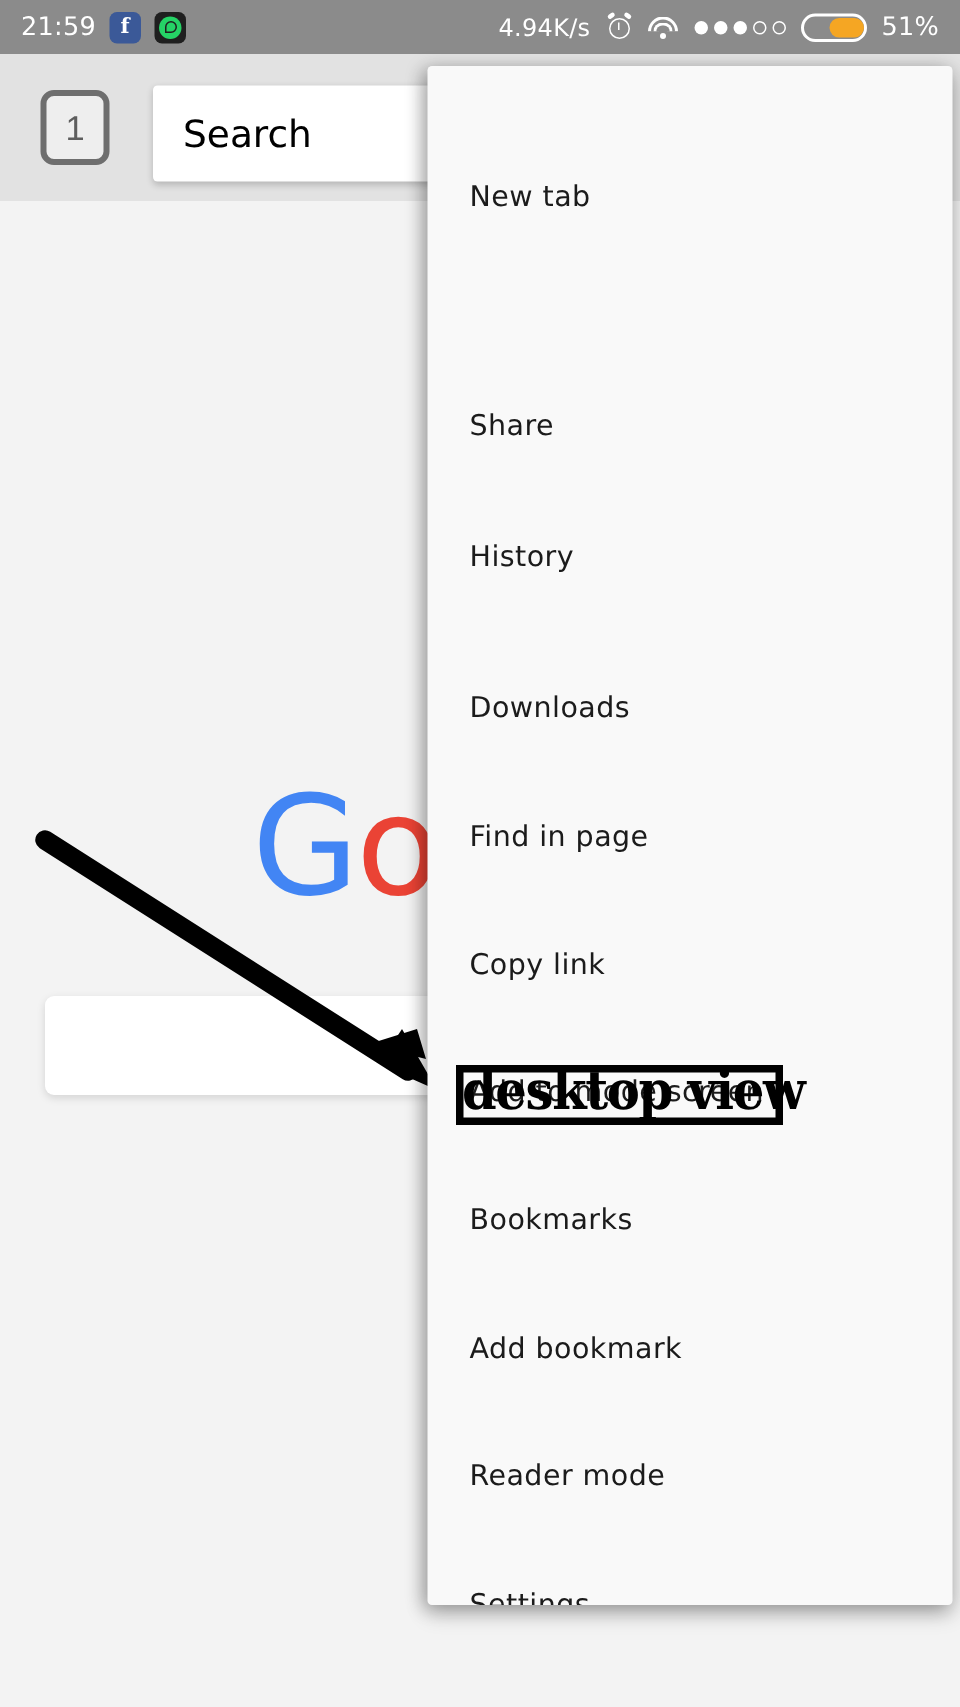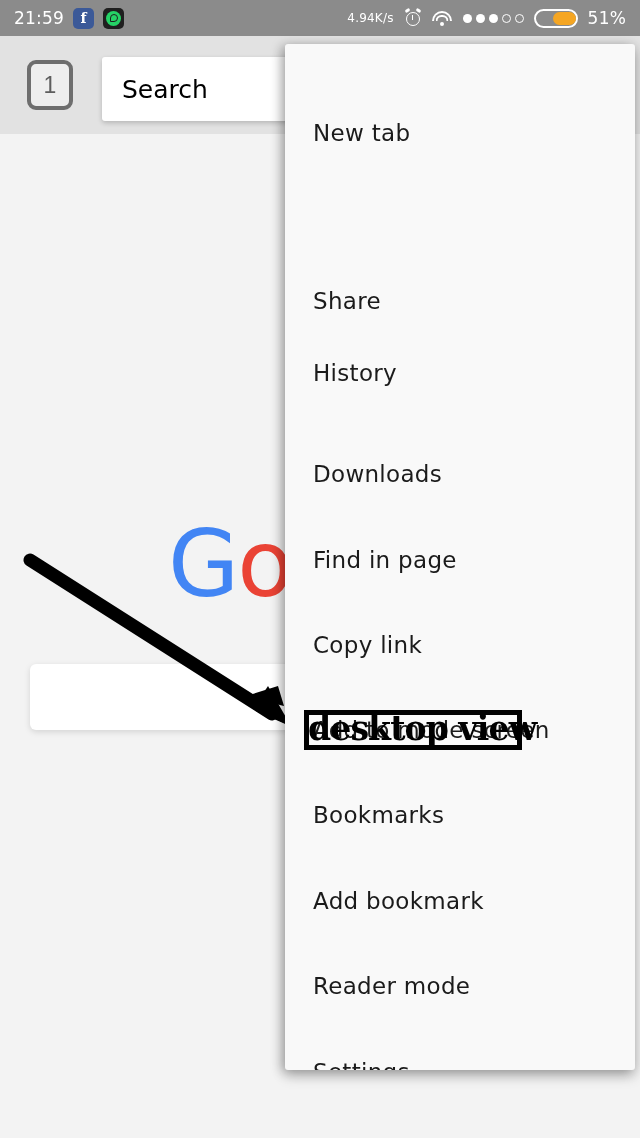--- a/index.html
+++ b/index.html
@@ -23,21 +23,21 @@
   .sb-time { font-size:17px; color:#fff; }
   .app-badge {
     width:21px; height:21px; border-radius:5px;
     display:flex; align-items:center; justify-content:center;
     font-size:14px; font-weight:bold; color:#fff;
   }
   .fb { background:#3b5998; font-family:"DejaVu Serif", serif; }
   .wa { background:#1f1f1f; }
   .wa .waglyph { width:15px; height:15px; border-radius:50%; background:#25D366; display:block; position:relative; }
   .wa .waglyph:after{ content:""; position:absolute; left:4px; top:3.5px; width:6px; height:6px; border:1.6px solid #1f1f1f; border-radius:50% 50% 50% 0; }
-  .netspeed { font-size:12px; color:#fff; }
+  .netspeed { font-size:16px; color:#fff; }
   .icon-alarm { width:18px; height:18px; position:relative; display:inline-block; }
   .icon-alarm .ring { position:absolute; left:2px; top:3px; width:14px; height:14px; border:1.8px solid #fff; border-radius:50%; }
   .icon-alarm .earL, .icon-alarm .earR { position:absolute; top:0px; width:5px; height:3px; background:#fff; border-radius:2px; }
   .icon-alarm .earL { left:1px; transform:rotate(-35deg); }
   .icon-alarm .earR { right:1px; transform:rotate(35deg); }
   .icon-alarm .hand { position:absolute; left:8.2px; top:6px; width:1.6px; height:5px; background:#fff; }
   .wifi { width:21px; height:16px; position:relative; display:inline-block; }
   .wifi i { position:absolute; border:2px solid #fff; border-bottom:none; border-radius:50% 50% 0 0 / 100% 100% 0 0; left:50%; transform:translateX(-50%); }
   .wifi .a1 { width:20px; height:10px; top:1px; }
   .wifi .a2 { width:13px; height:6.5px; top:4.5px; }
@@ -97,21 +97,21 @@
   .menu {
     position:absolute; left:285px; top:44px; width:350px; height:1026px;
     background:#f9f9f9;
     border-radius:3px;
     box-shadow:-3px 2px 12px rgba(0,0,0,0.28), 0 6px 14px rgba(0,0,0,0.20);
     overflow:hidden;
   }
   .menu-item {
     position:absolute; left:28px;
     font-family:"DejaVu Sans", sans-serif;
-    font-size:23px; color:#1b1b1b; white-space:nowrap;
+    font-size:19px; color:#1b1b1b; white-space:nowrap;
     letter-spacing:0.3px;
   }
 
   
   .annot-arrow { position:absolute; left:0; top:134px; width:640px; height:1004px; pointer-events:none; }
   .annot-box {
     position:absolute; left:304px; top:710px; width:218px; height:40px;
     border:5px solid #000; background:transparent; z-index:6;
   }
   .annot-label {
@@ -177,21 +177,21 @@
   </div>
 
   <svg class="annot-arrow" viewBox="0 0 640 1004">
     <line x1="30" y1="426" x2="272" y2="580" stroke="#000" stroke-width="13" stroke-linecap="round"></line>
     <polygon points="292,593 256,577 262,566 246,562 278,552 284,572 272,569" fill="#000"></polygon>
     <polygon points="291,592 253,575 268,552" fill="#000"></polygon>
   </svg>
 
   <div class="menu">
     <div class="menu-item" style="top:76px">New tab</div>
-    <div class="menu-item" style="top:244px">Share</div>
+    <div class="menu-item" style="top:229px">Share</div>
     <div class="menu-item" style="top:316px">History</div>
     <div class="menu-item" style="top:417px">Downloads</div>
     <div class="menu-item" style="top:503px">Find in page</div>
     <div class="menu-item" style="top:588px">Copy link</div>
     <div class="menu-item" style="top:673px">Add to mode screen</div>
     <div class="menu-item" style="top:758px">Bookmarks</div>
     <div class="menu-item" style="top:844px">Add bookmark</div>
     <div class="menu-item" style="top:929px">Reader mode</div>
     <div class="menu-item" style="top:1015px">Settings</div>
   </div>

